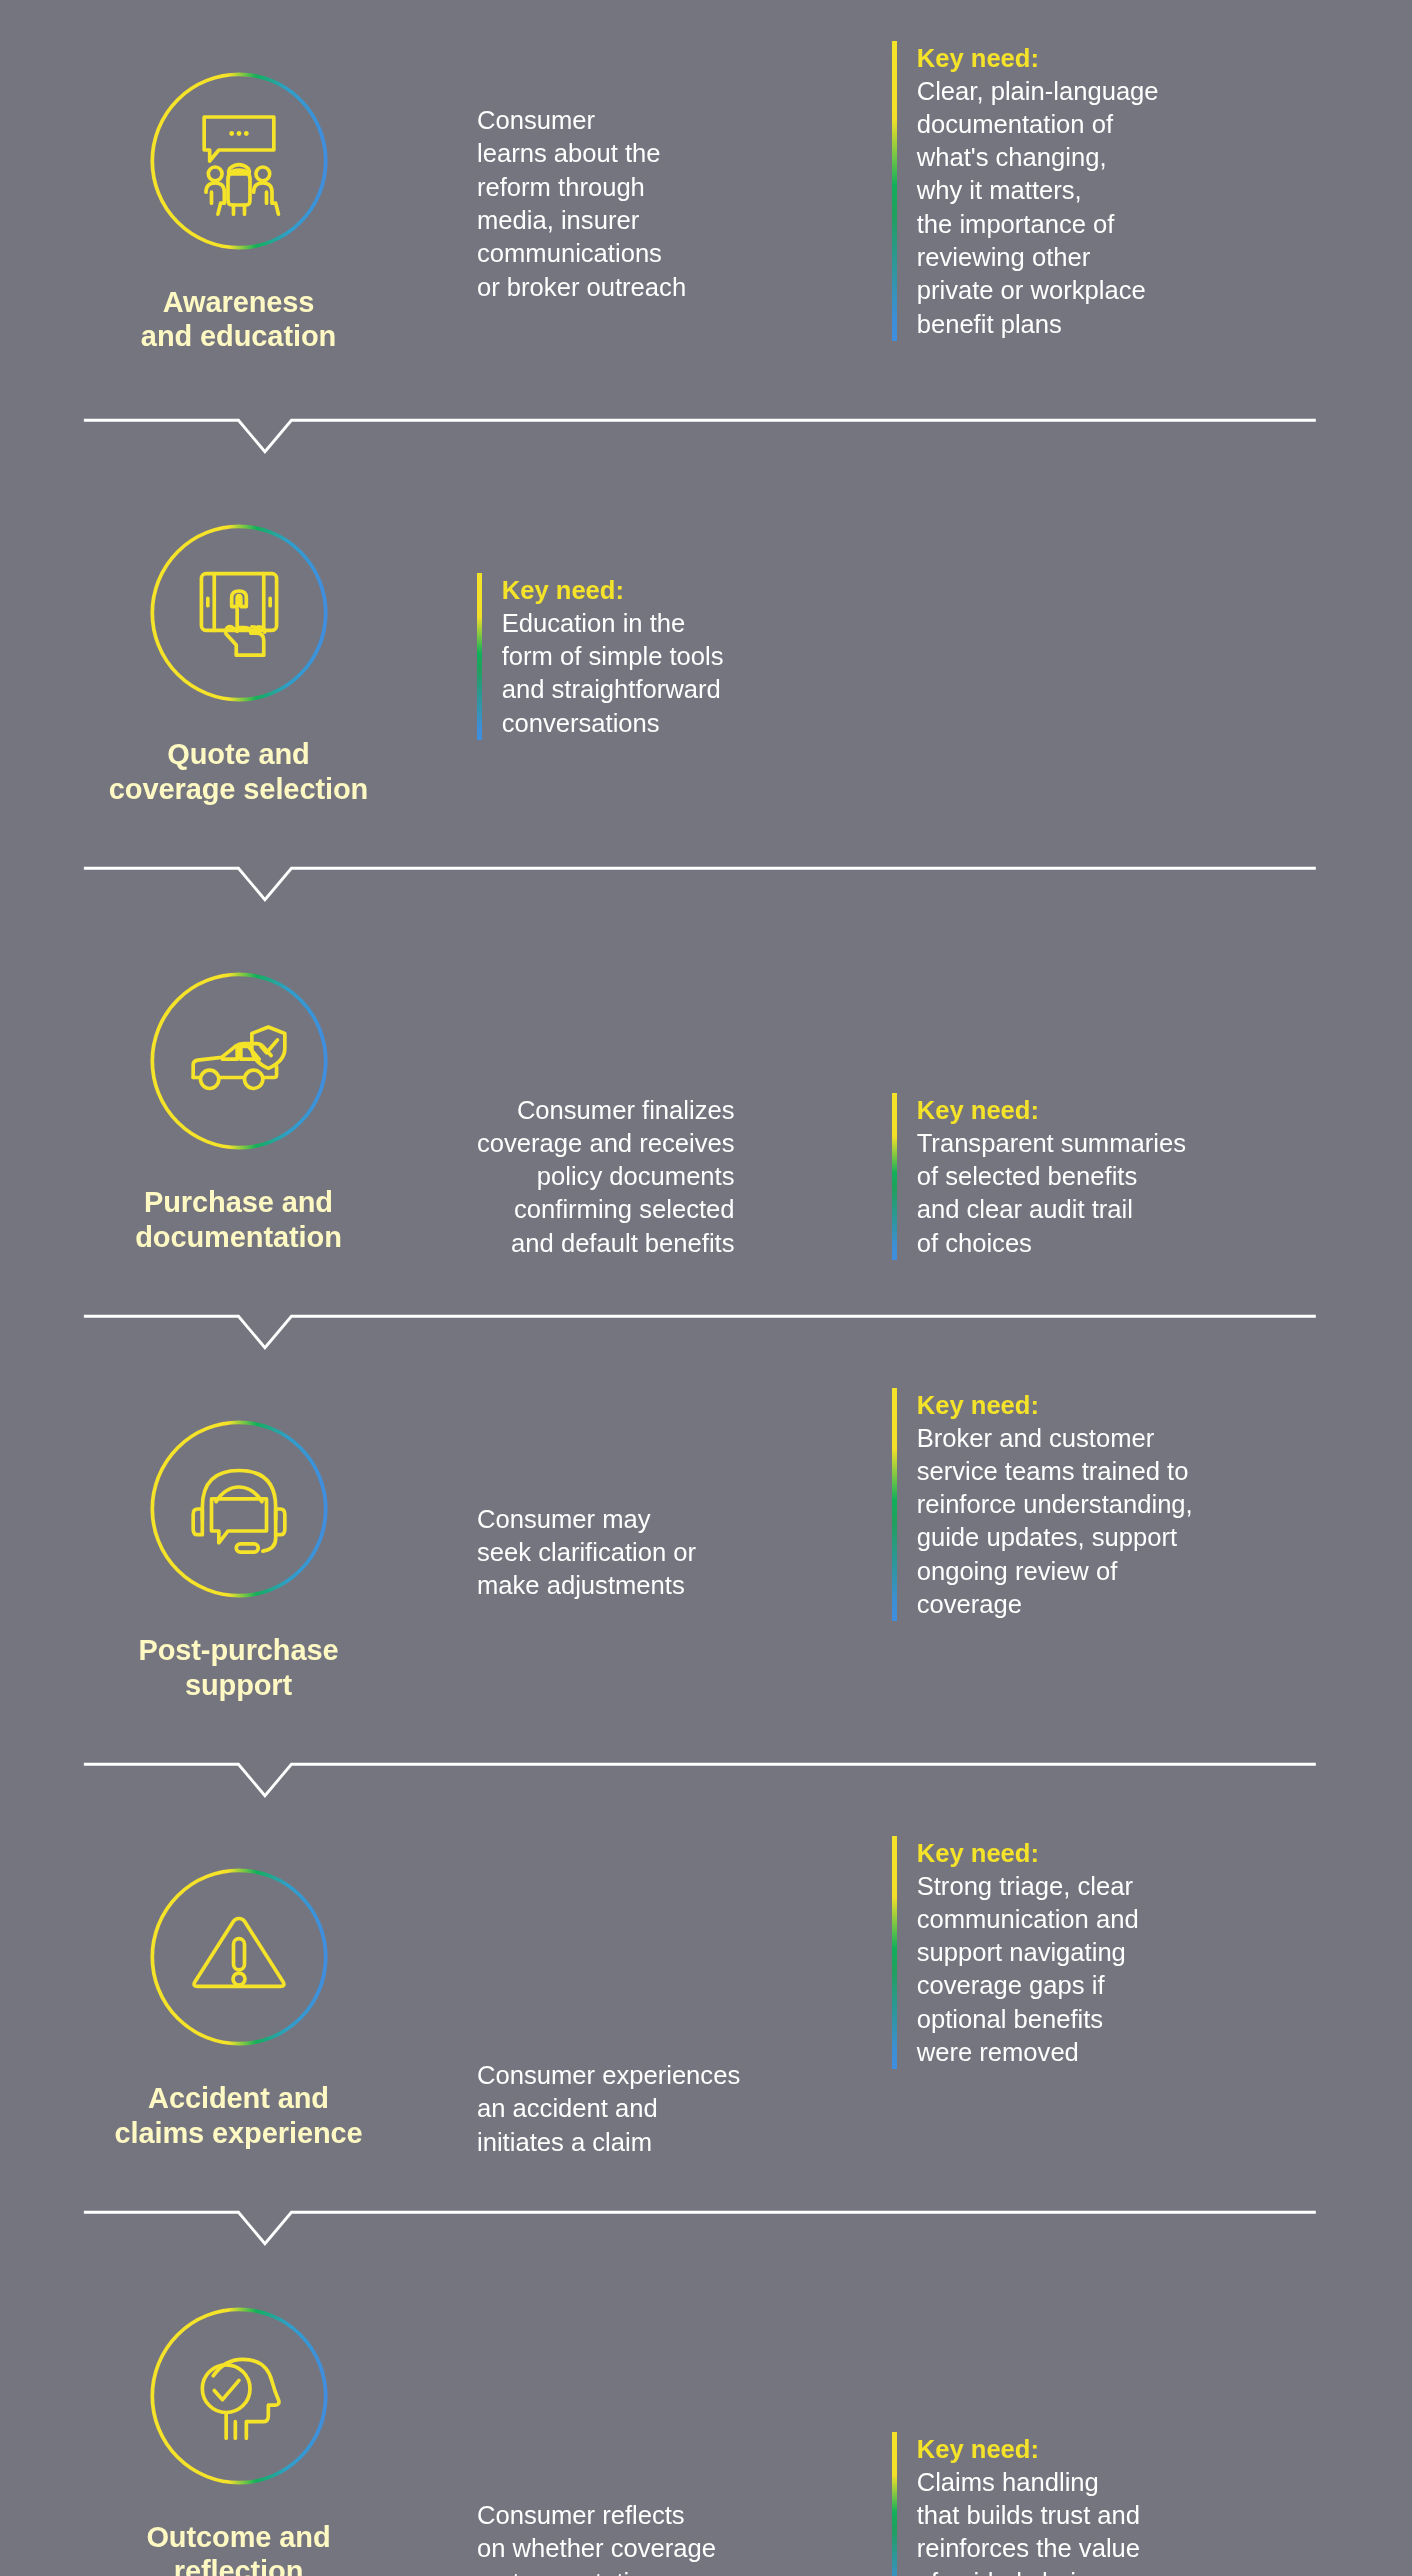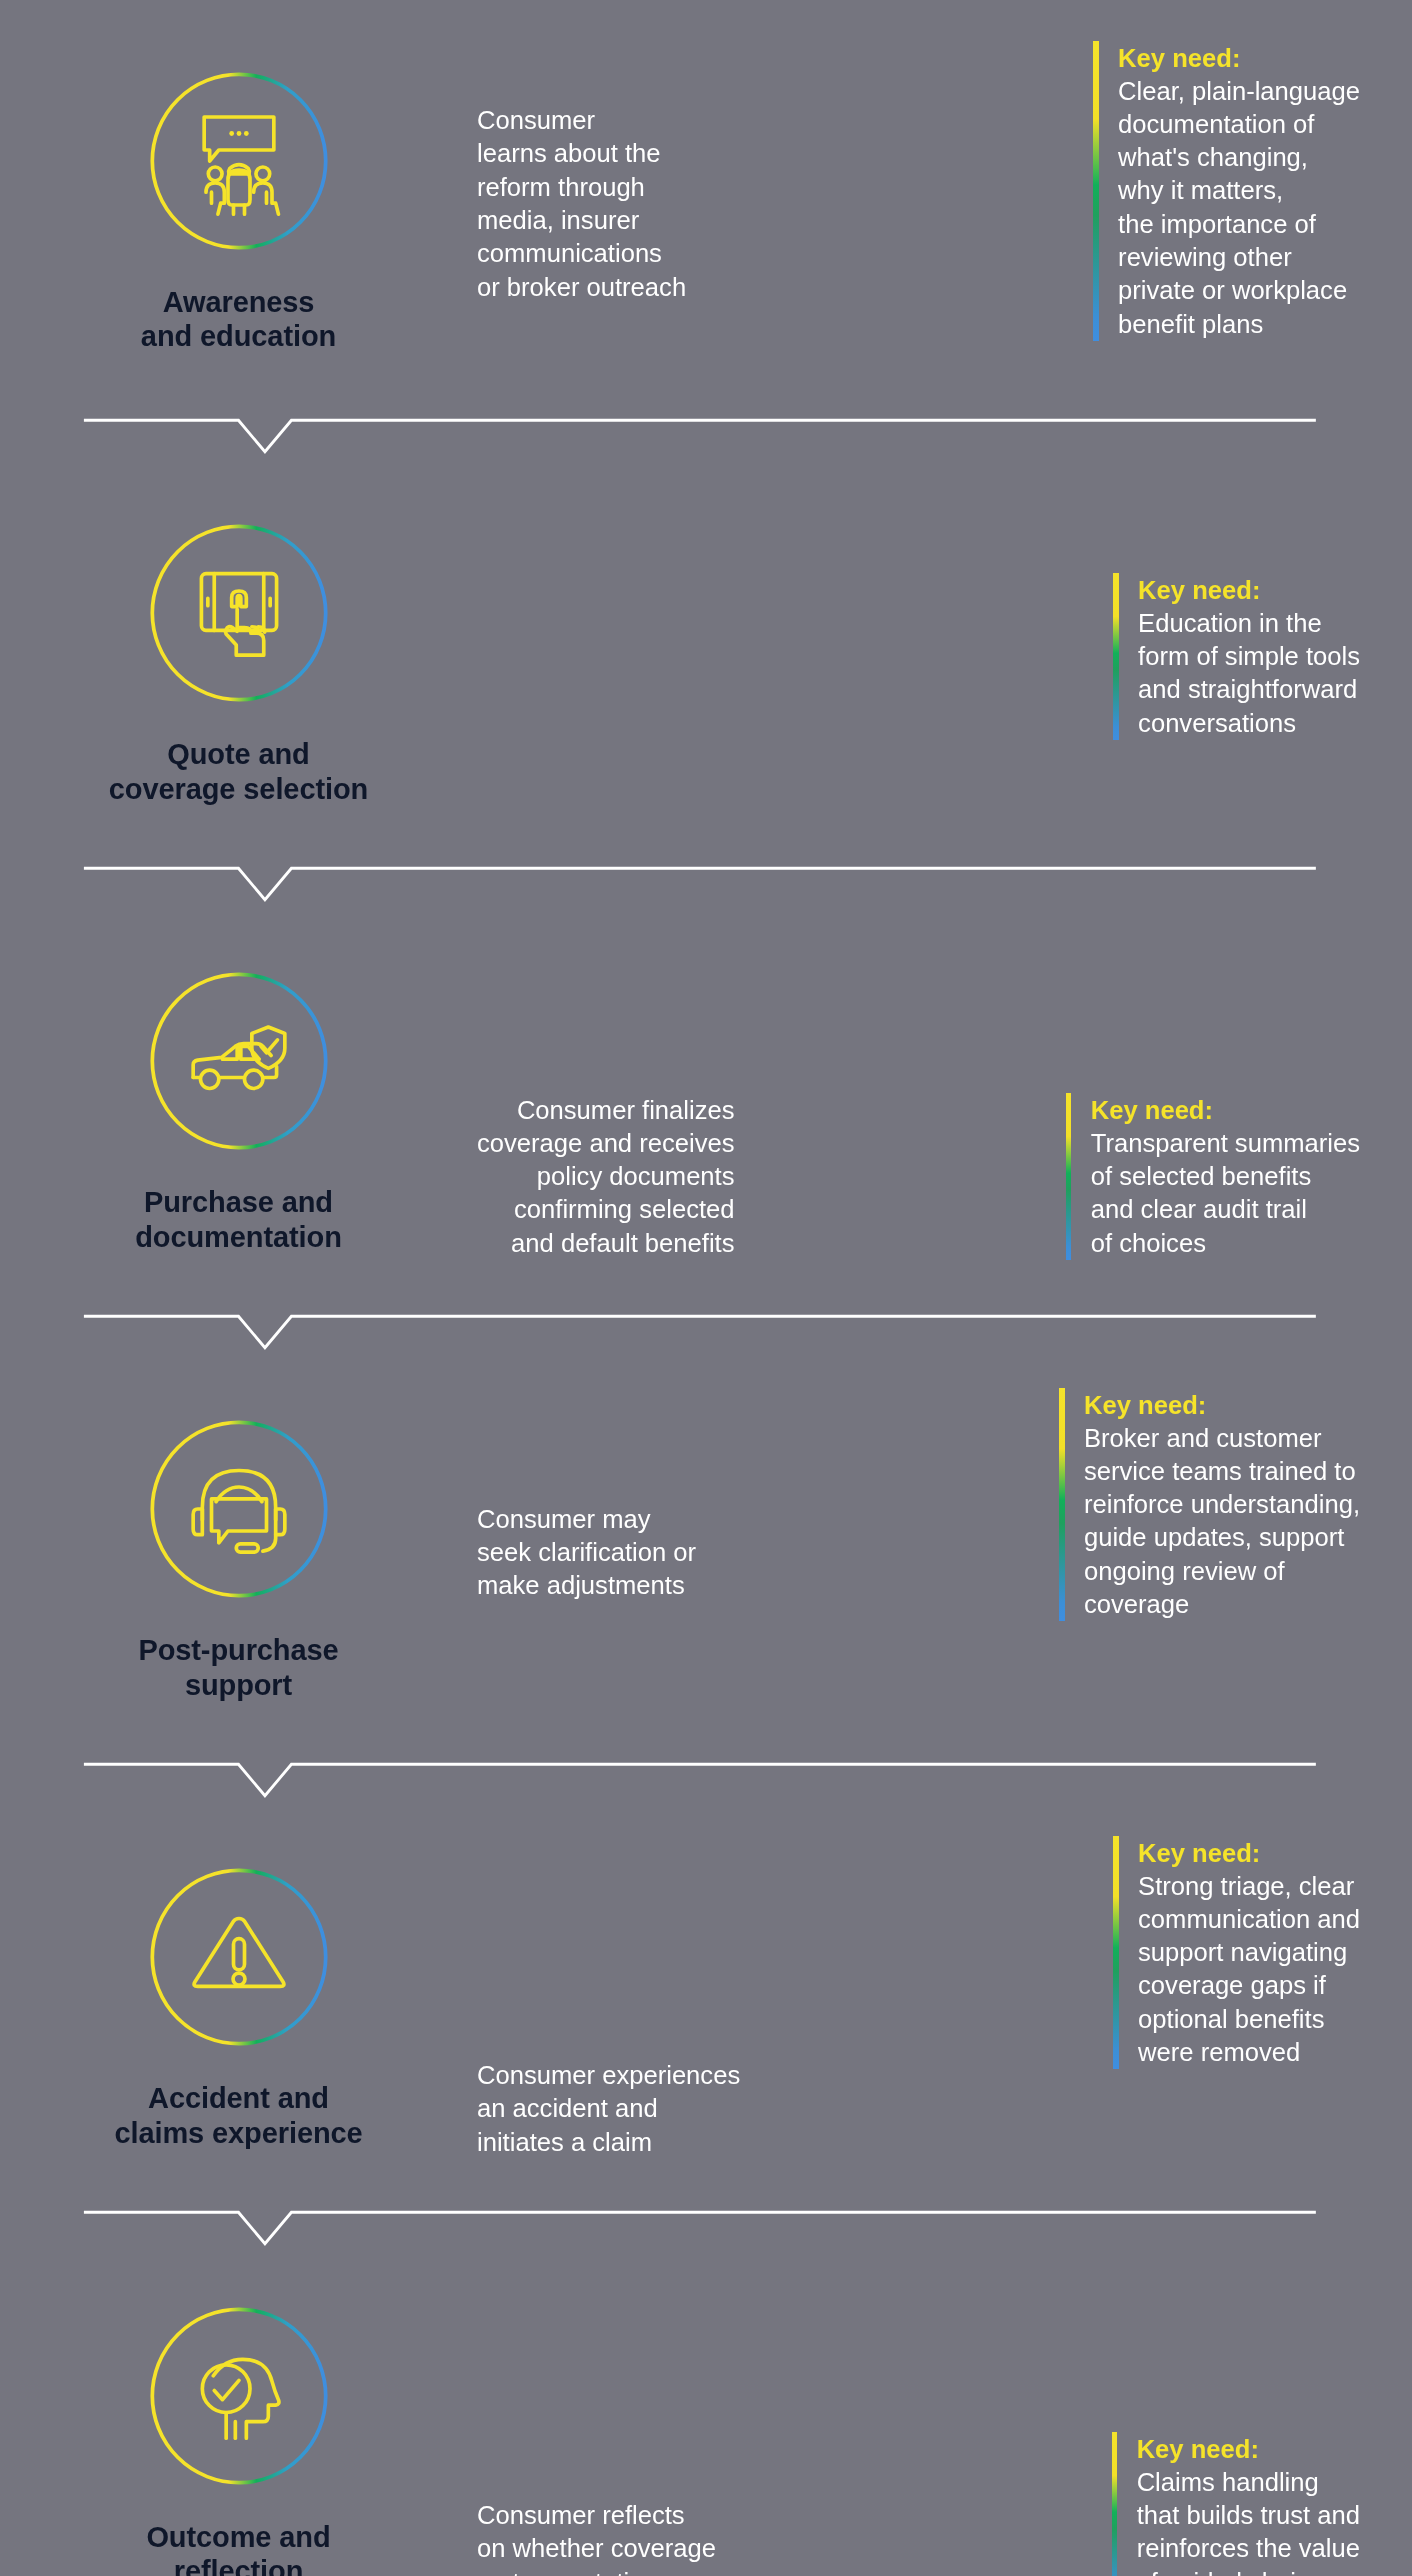--- a/index.html
+++ b/index.html
@@ -45,21 +45,21 @@
     position:absolute;
     left:0; top:0;
     width:184px; height:184px;
     display:flex;
     align-items:center;
     justify-content:center;
   }
   .icon-glyph svg { width:110px; height:110px; overflow:visible; }
   .step-title {
     margin-top:32px;
-    color:#0f172a;
+    color:#fef9c3;
     font-size:29px;
     font-weight:bold;
     line-height:1.18;
     text-align:center;
     letter-spacing:-0.1px;
     max-width:442px;
   }
 
   
   .col-desc {
@@ -74,22 +74,20 @@
     font-size:25.6px;
     line-height:1.30;
     font-weight:400;
   }
 
   
   .col-key {
     flex:1 1 auto;
     display:flex;
     align-items:center;
-    padding-right:53px;
-    justify-content:flex-end;
   }
   .key-inner {
     display:flex;
     align-items:stretch;
   }
   .key-bar {
     width:5.3px;
     flex:0 0 5.3px;
     margin-right:19.4px;
     border-radius:0;

